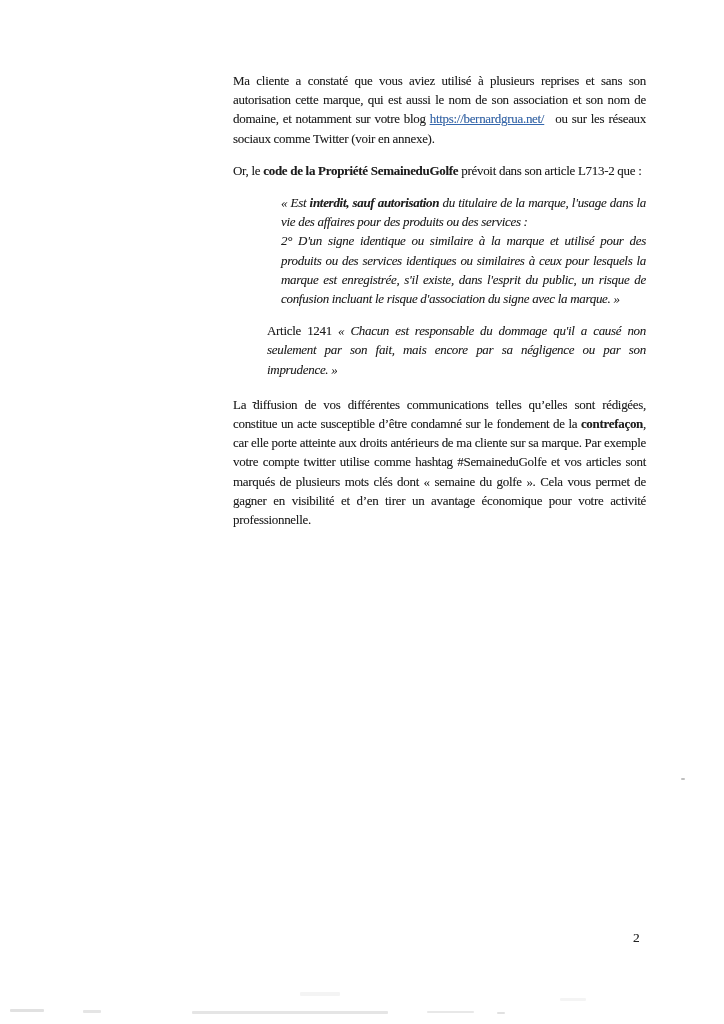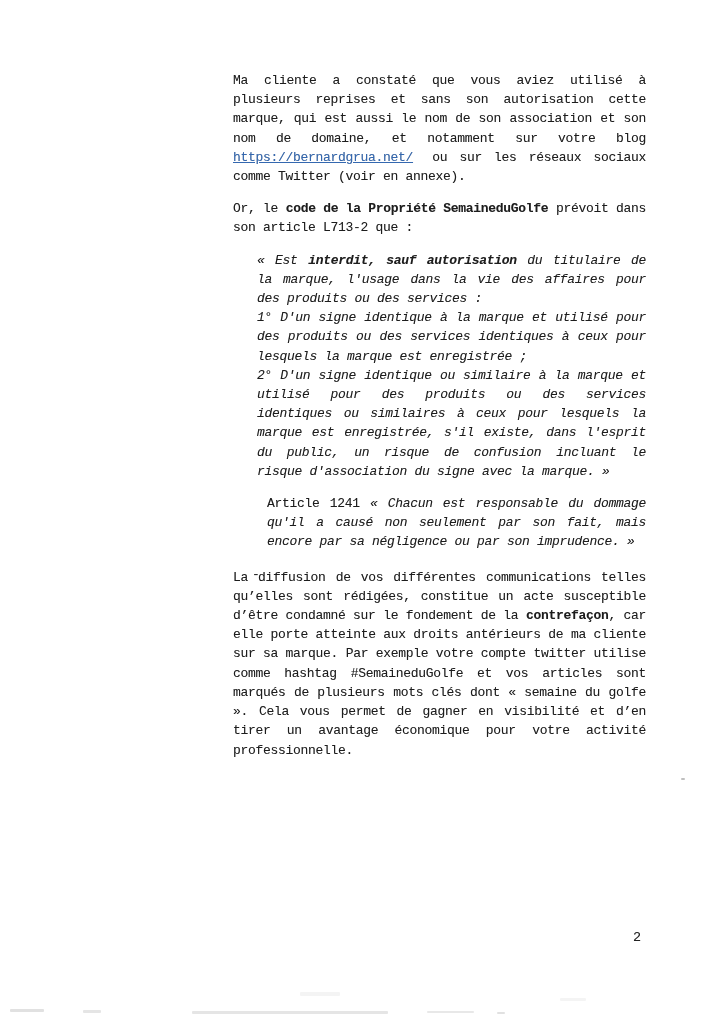--- a/index.html
+++ b/index.html
@@ -6,38 +6,38 @@
     margin: 0;
     padding: 0;
     background: #ffffff;
   }
   .page {
     position: relative;
     width: 724px;
     height: 1024px;
     background: #ffffff;
     overflow: hidden;
-    font-family: Liberation Mono, monospace;
+    font-family: Liberation Serif, serif;
   }
   .content {
     position: absolute;
     left: 233px;
     top: 71px;
     width: 413px;
     font-size: 13px;
     line-height: 19.2px;
     letter-spacing: -0.3px;
     color: #1d1d1d;
     text-align: justify;
     text-shadow: 0 0 0.6px rgba(45,45,45,0.35);
   }
   .content p { margin: 0 0 13px 0; }
   .content b { font-weight: bold; }
   .quote-block {
-    margin: 0 0 13px 24px;
+    margin: 0 0 13px 48px;
     font-style: italic;
   }
   .quote-block p { margin: 0; }
   .civil-block {
     margin: 0 0 13px 34px;
   }
   .civil-block p { margin: 0; }
   .civil-block .art-label { font-style: normal; }
   .civil-block .art-quote { font-style: italic; }
   a.doc-link {
@@ -88,21 +88,20 @@
 <div class="page">
 
   <div class="content">
 
     <p><span>Ma cliente a constaté que vous aviez utilisé à plusieurs reprises et sans son autorisation cette marque, qui est aussi le nom de son association et son nom de domaine, et notamment sur votre blog </span><a class="doc-link">https://bernardgrua.net/</a><span> ou sur les réseaux sociaux comme Twitter (voir en annexe).</span></p>
 
     <p><span>Or, le </span><b>code de la Propriété SemaineduGolfe</b><span> prévoit dans son article L713-2 que :</span></p>
 
     <div class="quote-block">
       <p><span>« Est </span><b>interdit, sauf autorisation</b><span> du titulaire de la marque, l'usage dans la vie des affaires pour des produits ou des services :</span></p>
-      <p>1° D'un signe identique à la marque et utilisé pour des produits ou des services identiques à ceux pour lesquels la marque est enregistrée ;</p>
       <p>2° D'un signe identique ou similaire à la marque et utilisé pour des produits ou des services identiques ou similaires à ceux pour lesquels la marque est enregistrée, s'il existe, dans l'esprit du public, un risque de confusion incluant le risque d'association du signe avec la marque. »</p>
     </div>
 
 
     <div class="civil-block">
       <p><span class="art-label">Article 1241 </span><span class="art-quote">« Chacun est responsable du dommage qu'il a causé non seulement par son fait, mais encore par sa négligence ou par son imprudence. »</span></p>
     </div>
 
 
     <div class="bullet-item">

